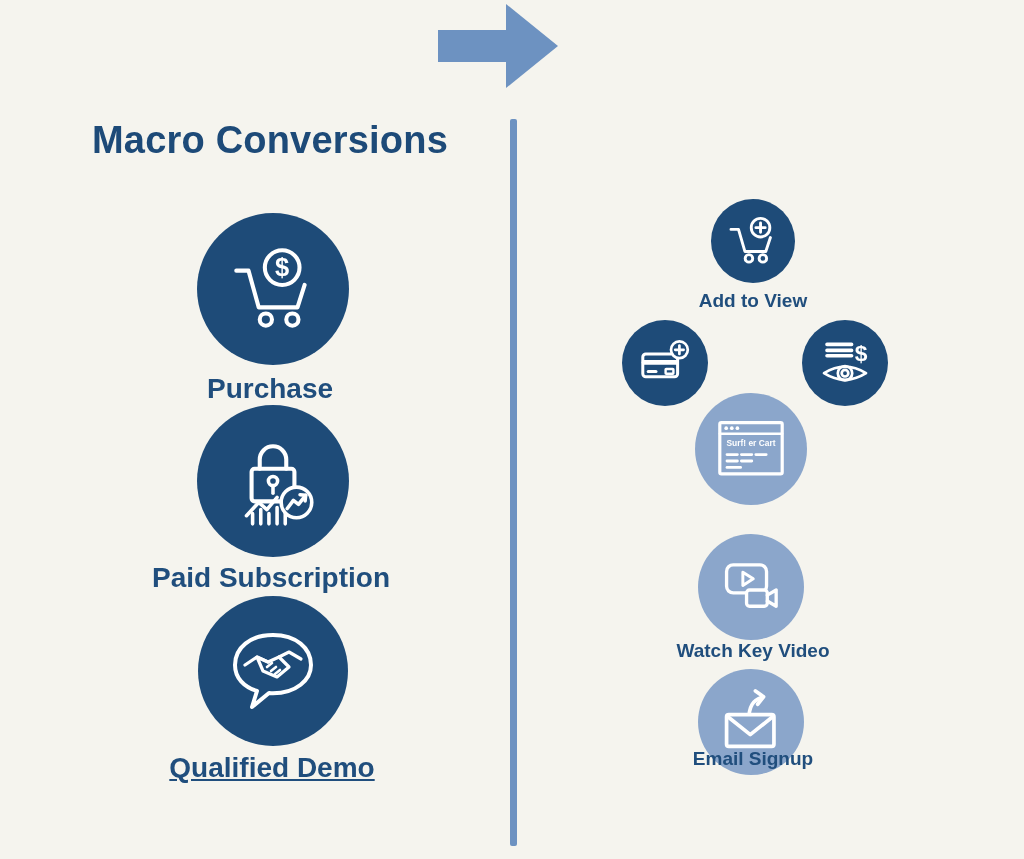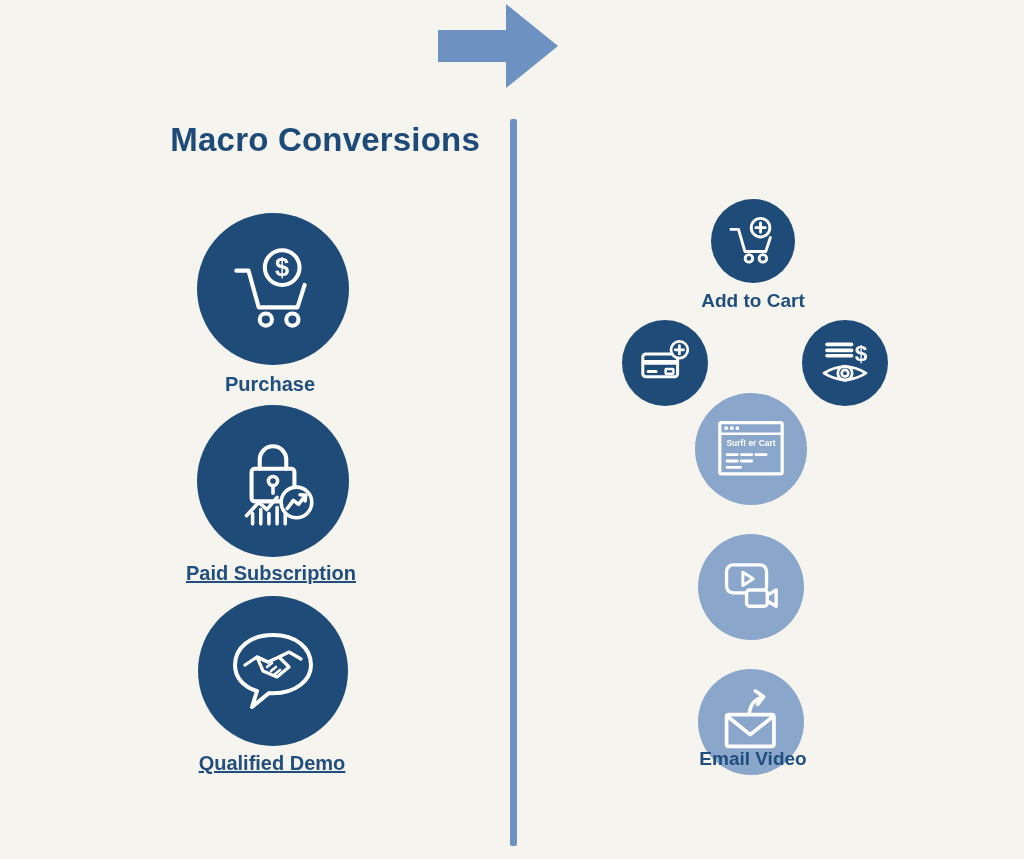--- a/index.html
+++ b/index.html
@@ -16,35 +16,35 @@
   body{
     background:var(--background);
     font-family:"Liberation Sans", sans-serif;
     overflow:hidden;
   }
   .canvas{position:relative;width:1024px;height:859px;background:var(--background);}
   .top-arrow{position:absolute;left:438px;top:2px;width:122px;height:88px;}
   .divider{position:absolute;left:510px;top:119px;width:7px;height:727px;background:var(--arrow-blue);border-radius:2px;}
   .col-title{
     position:absolute;top:118px;height:44px;line-height:44px;
-    text-align:right;font-size:33px;font-weight:700;color:var(--title-text);
+    text-align:center;font-size:38px;font-weight:700;color:var(--title-text);
     letter-spacing:0.2px;
   }
   .macro-title{left:60px;width:420px;}
   .micro-title{left:550px;width:415px;}
   .circle{position:absolute;border-radius:50%;display:flex;align-items:center;justify-content:center;}
   .circle.navy{background:var(--navy);}
   .circle.light{background:var(--light-blue);}
   .circle.navy svg .bg-fill{fill:var(--navy);}
   .circle.light svg .bg-fill{fill:var(--light-blue);}
   .item-label{
     position:absolute;text-align:center;font-weight:700;color:var(--label-text);
     z-index:3;
   }
-  .macro-label{font-size:20px;width:340px;}
+  .macro-label{font-size:28px;width:340px;}
   .micro-label{font-size:19px;width:260px;}
   svg .st{fill:none;stroke:var(--icon-stroke);stroke-linecap:round;stroke-linejoin:round;}
   svg .fill-w{fill:var(--icon-stroke);stroke:none;}
   svg text{font-family:"Liberation Sans", sans-serif;font-weight:700;fill:var(--icon-stroke);}
 </style>
 </head>
 <body>
 
 <div class="canvas">
 
@@ -74,21 +74,21 @@
       <rect class="st" stroke-width="4" x="29" y="38" width="42" height="32" rx="3"></rect>
       <circle class="st" stroke-width="3.5" cx="50" cy="50" r="4.5"></circle>
       <path class="st" stroke-width="3.5" d="M50,54.5 V62"></path>
       <path class="st" stroke-width="3.5" d="M24,84 L36,71 L44,78 L54,66"></path>
       <path class="st" stroke-width="3.5" d="M30,92 V82 M38,92 V78 M46,92 V82 M54,92 V76 M62,92 V80"></path>
       <circle class="st bg-fill" stroke-width="3.5" cx="73" cy="71" r="15"></circle>
       <path class="st" stroke-width="3.5" d="M64,77 L70,69 L75,73 L82,64"></path>
       <path class="st" stroke-width="3.5" d="M76.5,63.5 L82,64 L81.5,69.5"></path>
     </svg>
   </div>
-  <div class="item-label macro-label" style="left:101px;top:562px;text-decoration:underline;">Paid Subscription</div>
+  <div class="item-label macro-label" style="left:101px;top:562px;">Paid Subscription</div>
 
   <div class="circle navy" style="left:198px;top:596px;width:150px;height:150px;">
     <svg width="100" height="100" viewBox="0 0 100 100">
       <path class="st" stroke-width="4" d="M50,14 C27,14 12,27 12,44 C12,57 21,66 34,70 L29,86 L46,72 C47.3,72.2 48.6,72.3 50,72.3 C73,72.3 88,59 88,44 C88,27 73,14 50,14 Z"></path>
       <path class="st" stroke-width="3.2" d="M22,44 L34,36 L45,41"></path>
       <path class="st" stroke-width="3.2" d="M78,38 L66,31 L56,36"></path>
       <path class="st" stroke-width="3.2" d="M34,36 L45,41 L56,36 L66,46 L54,56 L40,50 Z"></path>
       <path class="st" stroke-width="2.6" d="M44,46 l5,-4 M48,50 l5,-4 M52,53 l5,-4"></path>
     </svg>
   </div>
@@ -97,21 +97,21 @@
 
   <div class="circle navy" style="left:711px;top:199px;width:84px;height:84px;">
     <svg width="58" height="58" viewBox="0 0 100 100">
       <path class="st" stroke-width="5" d="M12,30 H25 L36,68 H72 L80,44"></path>
       <circle class="st" stroke-width="5" cx="43" cy="80" r="6.5"></circle>
       <circle class="st" stroke-width="5" cx="67" cy="80" r="6.5"></circle>
       <circle class="st bg-fill" stroke-width="5" cx="63" cy="27" r="16"></circle>
       <path class="st" stroke-width="5" d="M63,19 V35 M55,27 H71"></path>
     </svg>
   </div>
-  <div class="item-label micro-label" style="left:623px;top:290px;">Add to Cart</div>
+  <div class="item-label micro-label" style="left:623px;top:290px;">Add to View</div>
 
   <div class="circle navy" style="left:622px;top:320px;width:86px;height:86px;">
     <svg width="60" height="60" viewBox="0 0 100 100">
       <rect class="st" stroke-width="5" x="13" y="35" width="58" height="38" rx="5"></rect>
       <path class="st" stroke-width="8" d="M15,49 H69"></path>
       <path class="st" stroke-width="5" d="M22,64 H35"></path>
       <rect class="st" stroke-width="4" x="51" y="60" width="13" height="8" rx="1"></rect>
       <circle class="st bg-fill" stroke-width="4.5" cx="74" cy="28" r="14"></circle>
       <path class="st" stroke-width="4.5" d="M74,21 V35 M67,28 H81"></path>
     </svg>
@@ -142,24 +142,25 @@
   </div>
 
   <div class="circle light" style="left:698px;top:534px;width:106px;height:106px;">
     <svg width="74" height="74" viewBox="0 0 100 100">
       <rect class="st" stroke-width="4.5" x="17" y="20" width="54" height="38" rx="9"></rect>
       <path class="st" stroke-width="4" d="M39,30 L53,39 L39,48 Z"></path>
       <rect class="st bg-fill" stroke-width="4.5" x="44" y="54" width="28" height="22" rx="4"></rect>
       <path class="st" stroke-width="4.5" d="M72,61 L84,54 V76 L72,69"></path>
     </svg>
   </div>
+  <div class="item-label micro-label" style="left:623px;top:640px;">Watch Key Video</div>
 
   <div class="circle light" style="left:698px;top:669px;width:106px;height:106px;">
     <svg width="74" height="74" viewBox="0 0 100 100">
       <path class="st" stroke-width="5" d="M47,48 C47,28 53,21 64,17"></path>
       <path class="st" stroke-width="5" d="M56,8 L67,16 L59,26"></path>
       <rect class="st bg-fill" stroke-width="5" x="17" y="40" width="64" height="43" rx="3"></rect>
       <path class="st" stroke-width="5" d="M20,44 L49,67 L78,44"></path>
     </svg>
   </div>
-  <div class="item-label micro-label" style="left:623px;top:748px;">Email Video</div>
+  <div class="item-label micro-label" style="left:623px;top:748px;">Email Signup</div>
 
 </div>
 
 </body></html>

